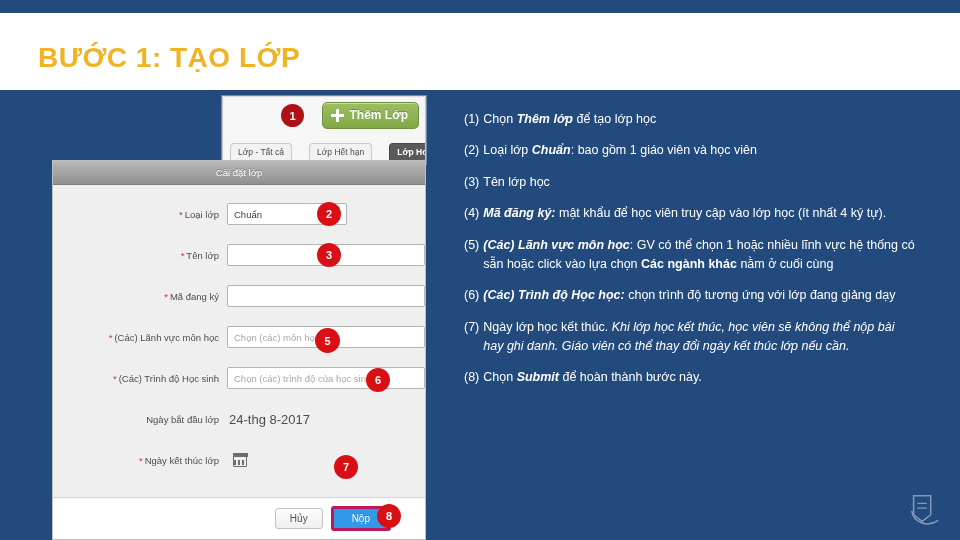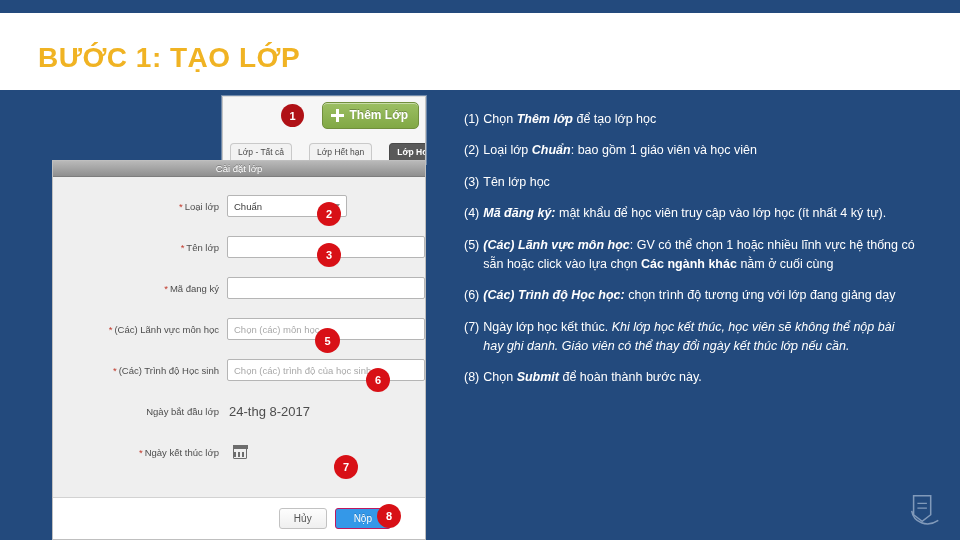--- a/index.html
+++ b/index.html
@@ -78,21 +78,21 @@
   }
 
   
   .shot-form {
     position: absolute; left: 52px; top: 160px; width: 374px; height: 380px;
     background: #efefef;
     border: 1px solid #bfbfbf;
     overflow: hidden;
   }
   .form-head {
-    height: 16px;
+    height: 24px;
     background: linear-gradient(#b9b9b9, #8f8f8f);
     border-bottom: 1px solid #7d7d7d;
     color: #ffffff; font-size: 9.5px;
     display: flex; align-items: center; justify-content: center;
     text-shadow: 0 -1px 0 rgba(0,0,0,.3);
   }
   .form-body { position: relative; padding: 12px 0 0 0; }
 
   .frow {
     position: relative;
@@ -142,21 +142,21 @@
     gap: 8px; padding-right: 34px;
   }
   .btn-cancel {
     font-size: 10px; color: #555;
     background: linear-gradient(#fdfdfd,#efefef);
     border: 1px solid #c2c2c2; border-radius: 3px;
     padding: 4px 14px;
   }
   .btn-submit {
     font-size: 10px; color: #fff; font-weight: normal;
-    background: #3498e8; border: 1px solid #be185d; border-radius: 3px;
+    background: #3498e8; border: 3px solid #be185d; border-radius: 3px;
     padding: 4px 18px;
     text-shadow: 0 -1px 0 rgba(0,0,0,.18);
   }
 
   
   .badge {
     position: absolute;
     border-radius: 50%;
     color: #ffffff; font-size: 11px; font-weight: bold;
     display: flex; align-items: center; justify-content: center;

